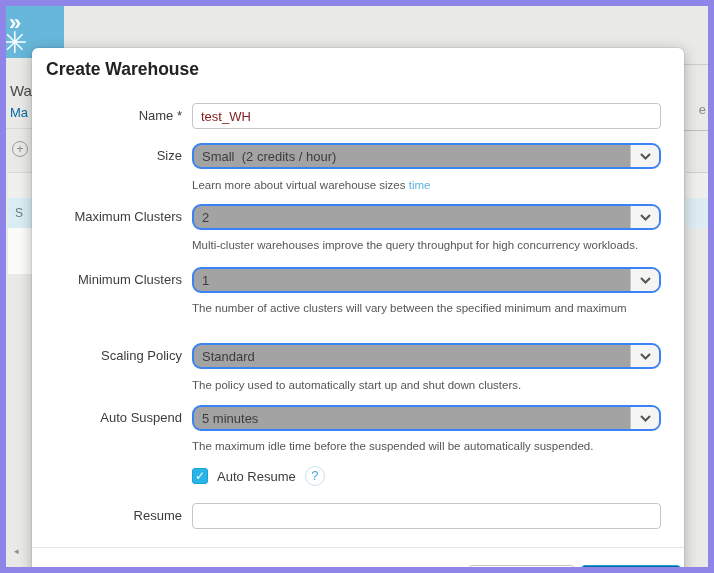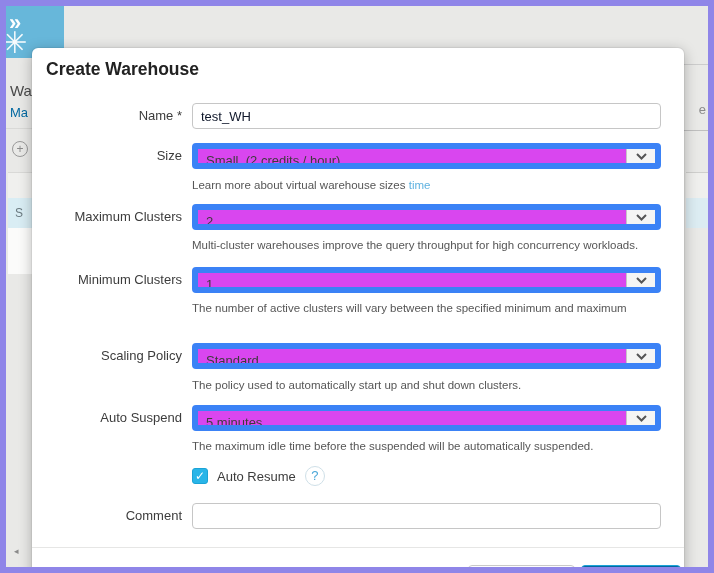--- a/index.html
+++ b/index.html
@@ -63,27 +63,27 @@
     font-size: 17.5px; font-weight: 700; color: #222222;
   }
   .form-label {
     position: absolute; left: 0; width: 150px;
     text-align: right; font-size: 13px; color: #3c3c3c; line-height: 26px;
   }
   .text-input {
     position: absolute; left: 160px; width: 469px; height: 26px;
     border: 1px solid #c6c6c6; border-radius: 4px;
     font-family: "Liberation Sans", "DejaVu Sans", sans-serif;
-    font-size: 13px; color: #0f172a; padding: 0 8px;
+    font-size: 13px; color: #7f1d1d; padding: 0 8px;
     background: #ffffff; outline: none;
   }
   .select-control {
     position: absolute; left: 160px; width: 469px; height: 26px;
-    border: 6px solid #3b82f6; border-radius: 4px;
-    background: #d946ef; cursor: pointer;
+    border: 2px solid #3b82f6; border-radius: 9px;
+    background: #a3a3a3; cursor: pointer;
     display: flex; align-items: stretch; overflow: hidden;
   }
   .select-text {
     flex: 1; font-size: 13px; color: #3c3c3c;
     line-height: 24px; padding-left: 8px; white-space: pre;
   }
   .select-chevron {
     width: 29px; background: #f5f5f4;
     border-left: 1px solid #c6c6c6;
     display: flex; align-items: center; justify-content: center;
@@ -221,21 +221,21 @@
       </span>
     </div>
     <div class="helper" style="top:391px">The maximum idle time before the suspended will be automatically suspended.</div>
 
     <div class="resume-row">
       <div class="checkbox">✓</div>
       <div class="resume-label">Auto Resume</div>
       <div class="help-circle">?</div>
     </div>
 
-    <div class="form-label" style="top:455px">Comment</div>
+    <div class="form-label" style="top:455px">Resume</div>
     <input class="text-input" style="top: 455px;" type="text" value="">
 
     <div class="footer-divider"></div>
     <div class="show-sql">Show SQL</div>
     <div class="btn btn-cancel">Cancel</div>
     <div class="btn btn-finish">Finish</div>
 
   </div>
 </div>
 

